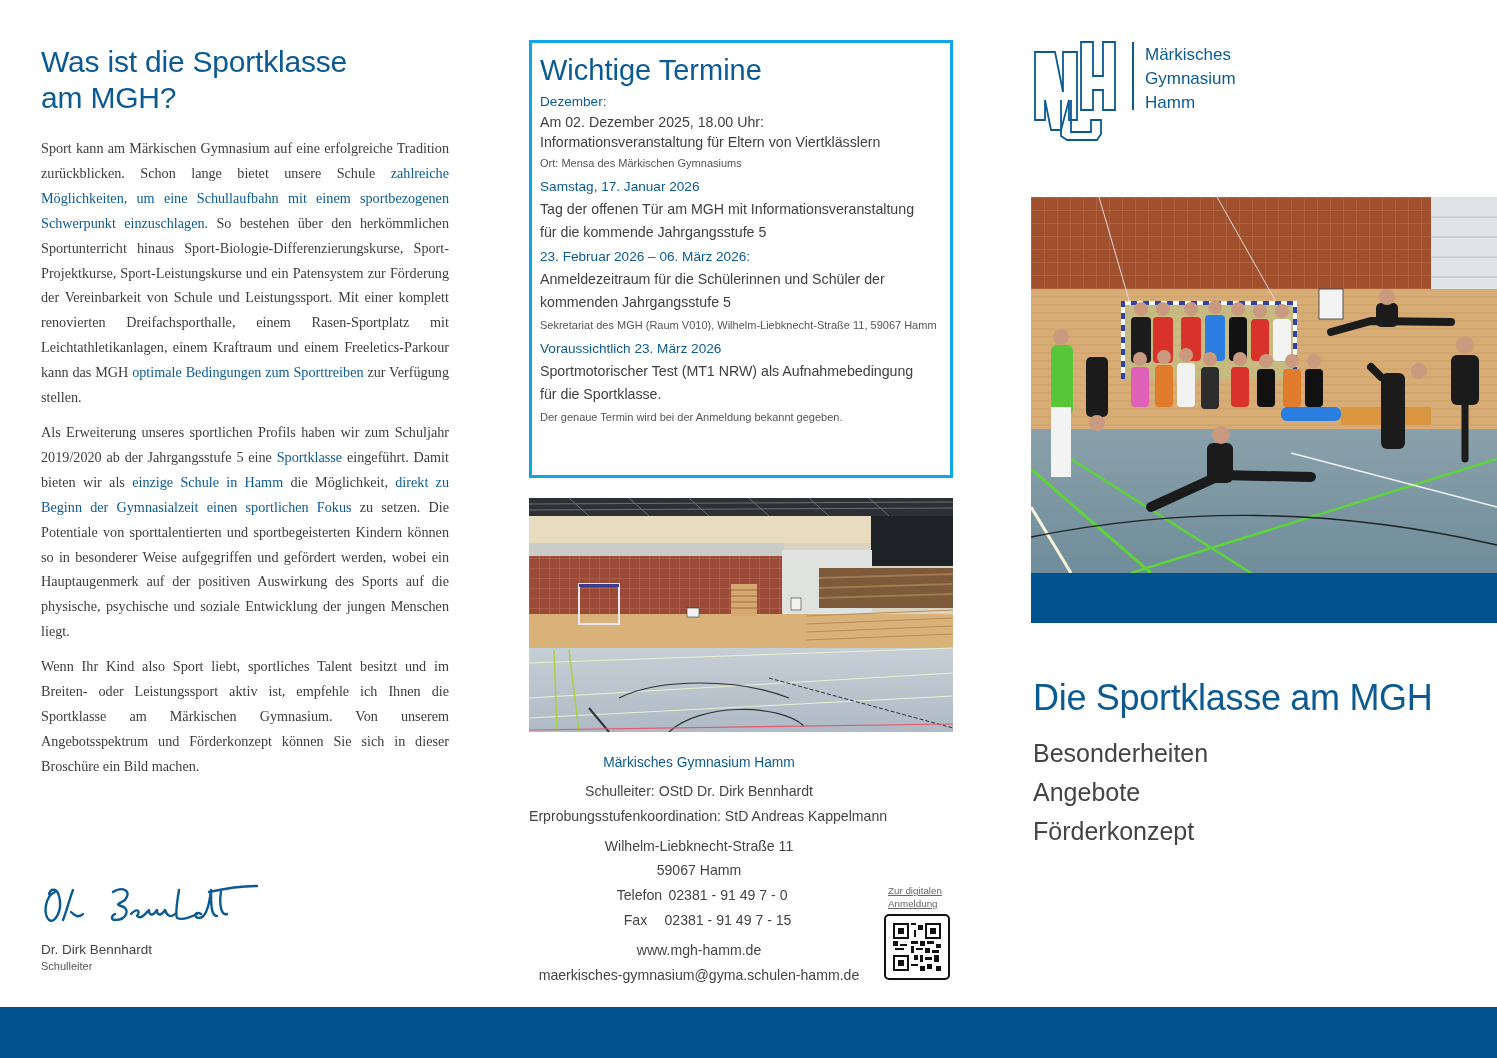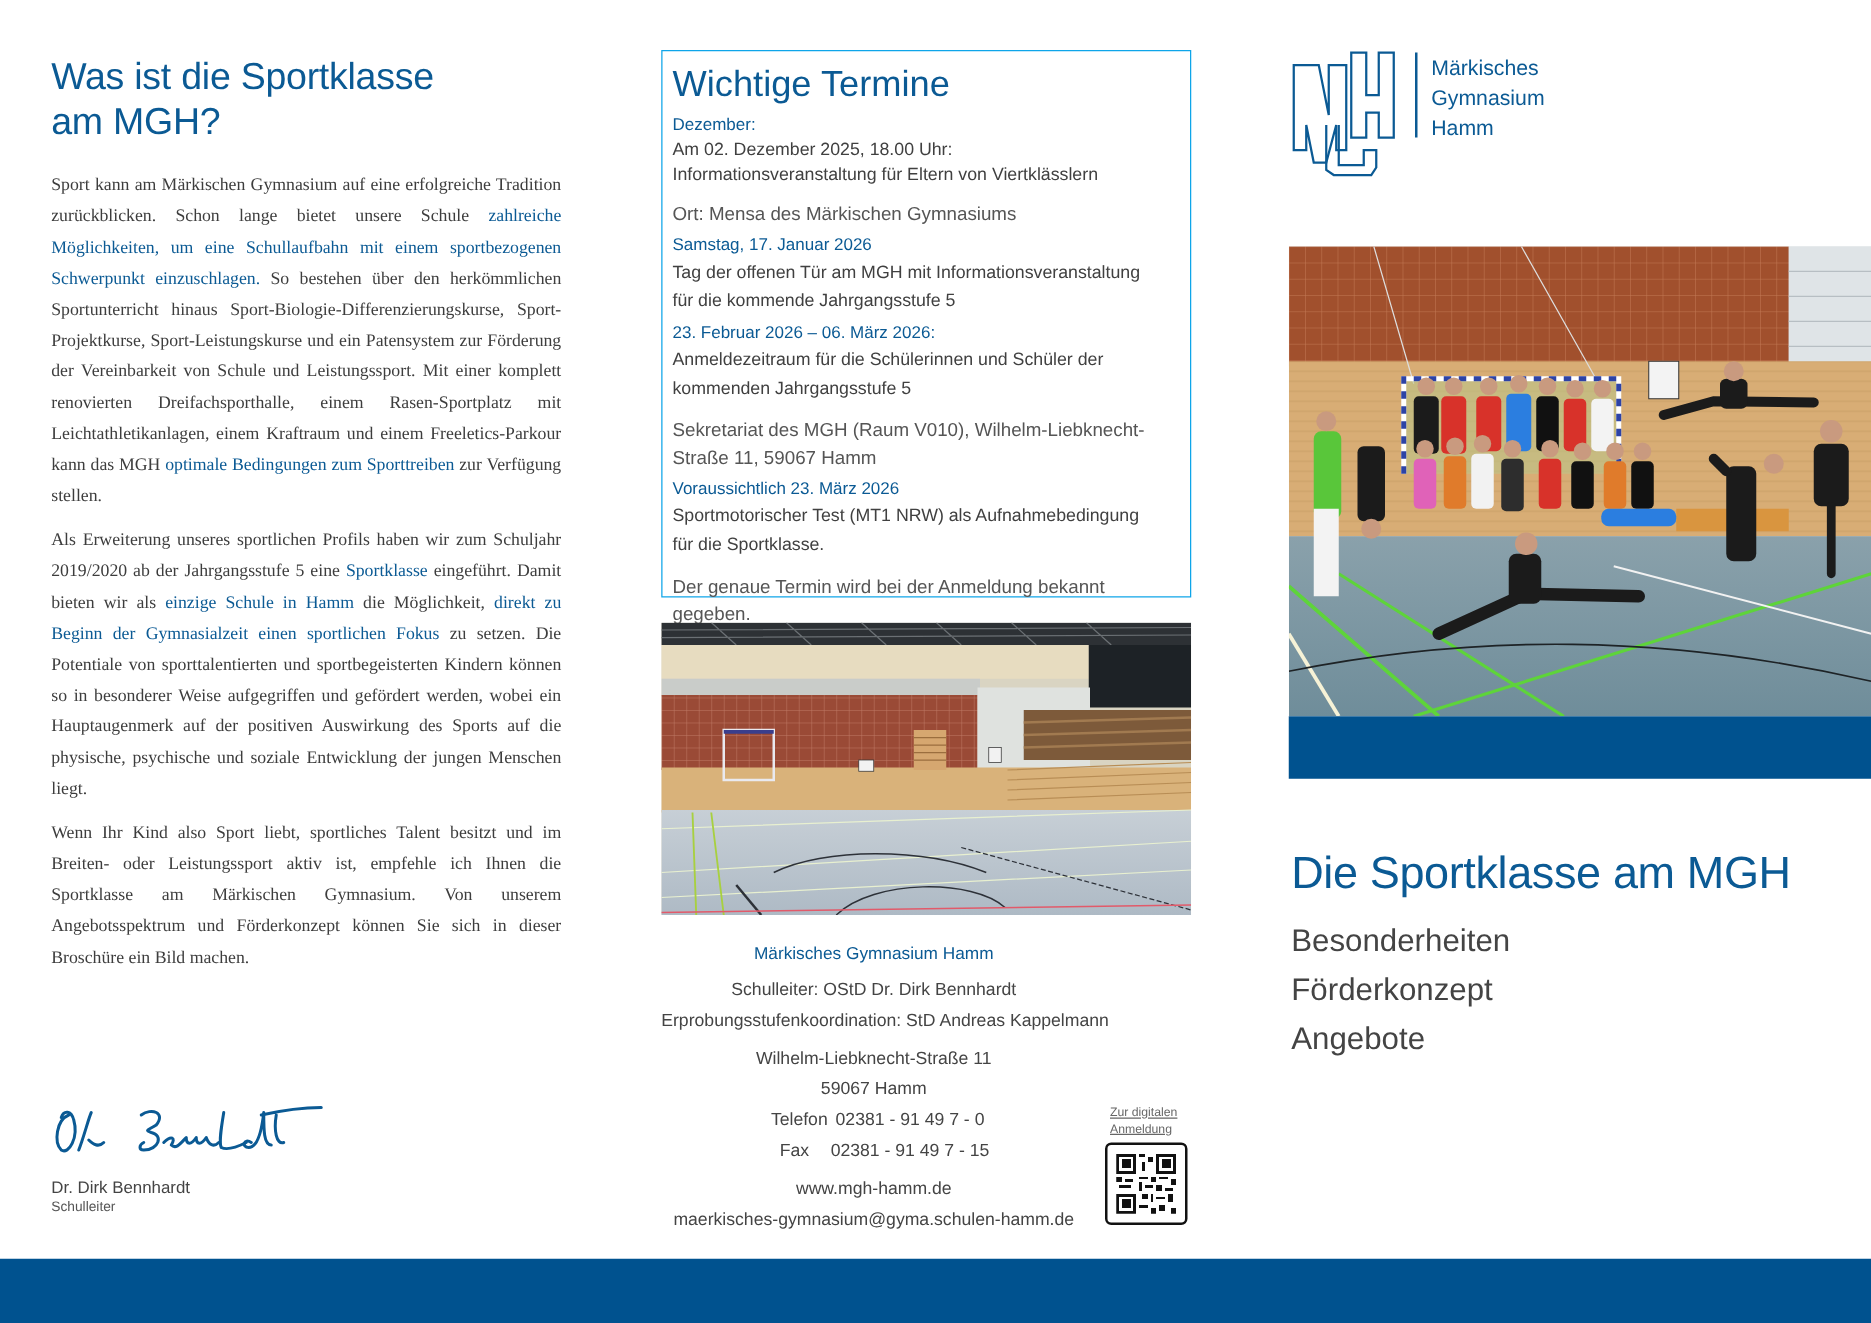--- a/index.html
+++ b/index.html
@@ -10,27 +10,27 @@
     .left-panel { position: absolute; left: 41px; top: 44px; width: 408px; }
     .left-title { font-size: 30px; line-height: 36px; font-weight: normal; color: #0b5a94; letter-spacing: -0.2px; }
     .left-body { margin-top: 20px; font-family: Liberation Serif, serif; }
     .left-body p { font-size: 14.2px; line-height: 24.9px; text-align: justify; color: #3d3d3d; margin-bottom: 10px; }
     .left-body p .hl { color: #0b5a94; }
     .signature { position: absolute; left: 41px; top: 880px; width: 220px; height: 48px; }
     .signer-name { position: absolute; left: 41px; top: 942px; font-size: 13.5px; color: #444; }
     .signer-role { position: absolute; left: 41px; top: 960px; font-size: 11px; color: #555; }
 
     
-    .dates-box { position: absolute; left: 529px; top: 40px; width: 424px; height: 438px; border: 1px solid #0ea5e9; padding: 8px 8px 0 8px; }
+    .dates-box { position: absolute; left: 529px; top: 40px; width: 424px; height: 438px; border: 3px solid #0ea5e9; padding: 8px 8px 0 8px; }
     .dates-title { font-size: 29px; line-height: 38px; color: #0b5a94; font-weight: normal; }
     .date-block { margin-top: 2px; }
     .date-head { font-size: 13.6px; line-height: 22px; color: #0b5a94; }
     .date-text { font-size: 14.2px; line-height: 23px; color: #404040; }
     .date-text.tight { line-height: 19.5px; }
-    .date-note { font-size: 15px; line-height: 22px; color: #555; margin-top: 11px; }
+    .date-note { font-size: 11px; line-height: 22px; color: #555; }
     .date-footer { font-size: 13.9px; line-height: 22px; color: #0b5a94; margin-top: 2px; }
 
     .hall-photo { position: absolute; left: 529px; top: 498px; width: 424px; height: 234px; overflow: hidden; }
 
     .contact { position: absolute; left: 529px; top: 752px; width: 340px; text-align: center; }
     .contact .c-head { font-size: 13.8px; line-height: 22px; color: #0b5a94; }
     .contact .c-line { font-size: 14.1px; line-height: 24.8px; color: #444; white-space: nowrap; }
     .contact .gap { height: 5px; }
     .contact .c-label { display: inline-block; width: 58px; }
 
@@ -337,17 +337,17 @@
       <path d="M434 208 L434 262" stroke="#1b1b1b" stroke-width="7" stroke-linecap="round"></path>
       <circle cx="434" cy="148" r="9" fill="#c99a7f"></circle>
     </g>
   </svg>
 </div>
 <div class="kids-bar"></div>
 
 <h1 class="cover-title">Die Sportklasse am MGH</h1>
 <div class="cover-list">
   <div>Besonderheiten</div>
+  <div>Angebote</div>
   <div>Förderkonzept</div>
-  <div>Angebote</div>
 </div>
 
 <div class="footer-bar"></div>
 
 </body></html>

